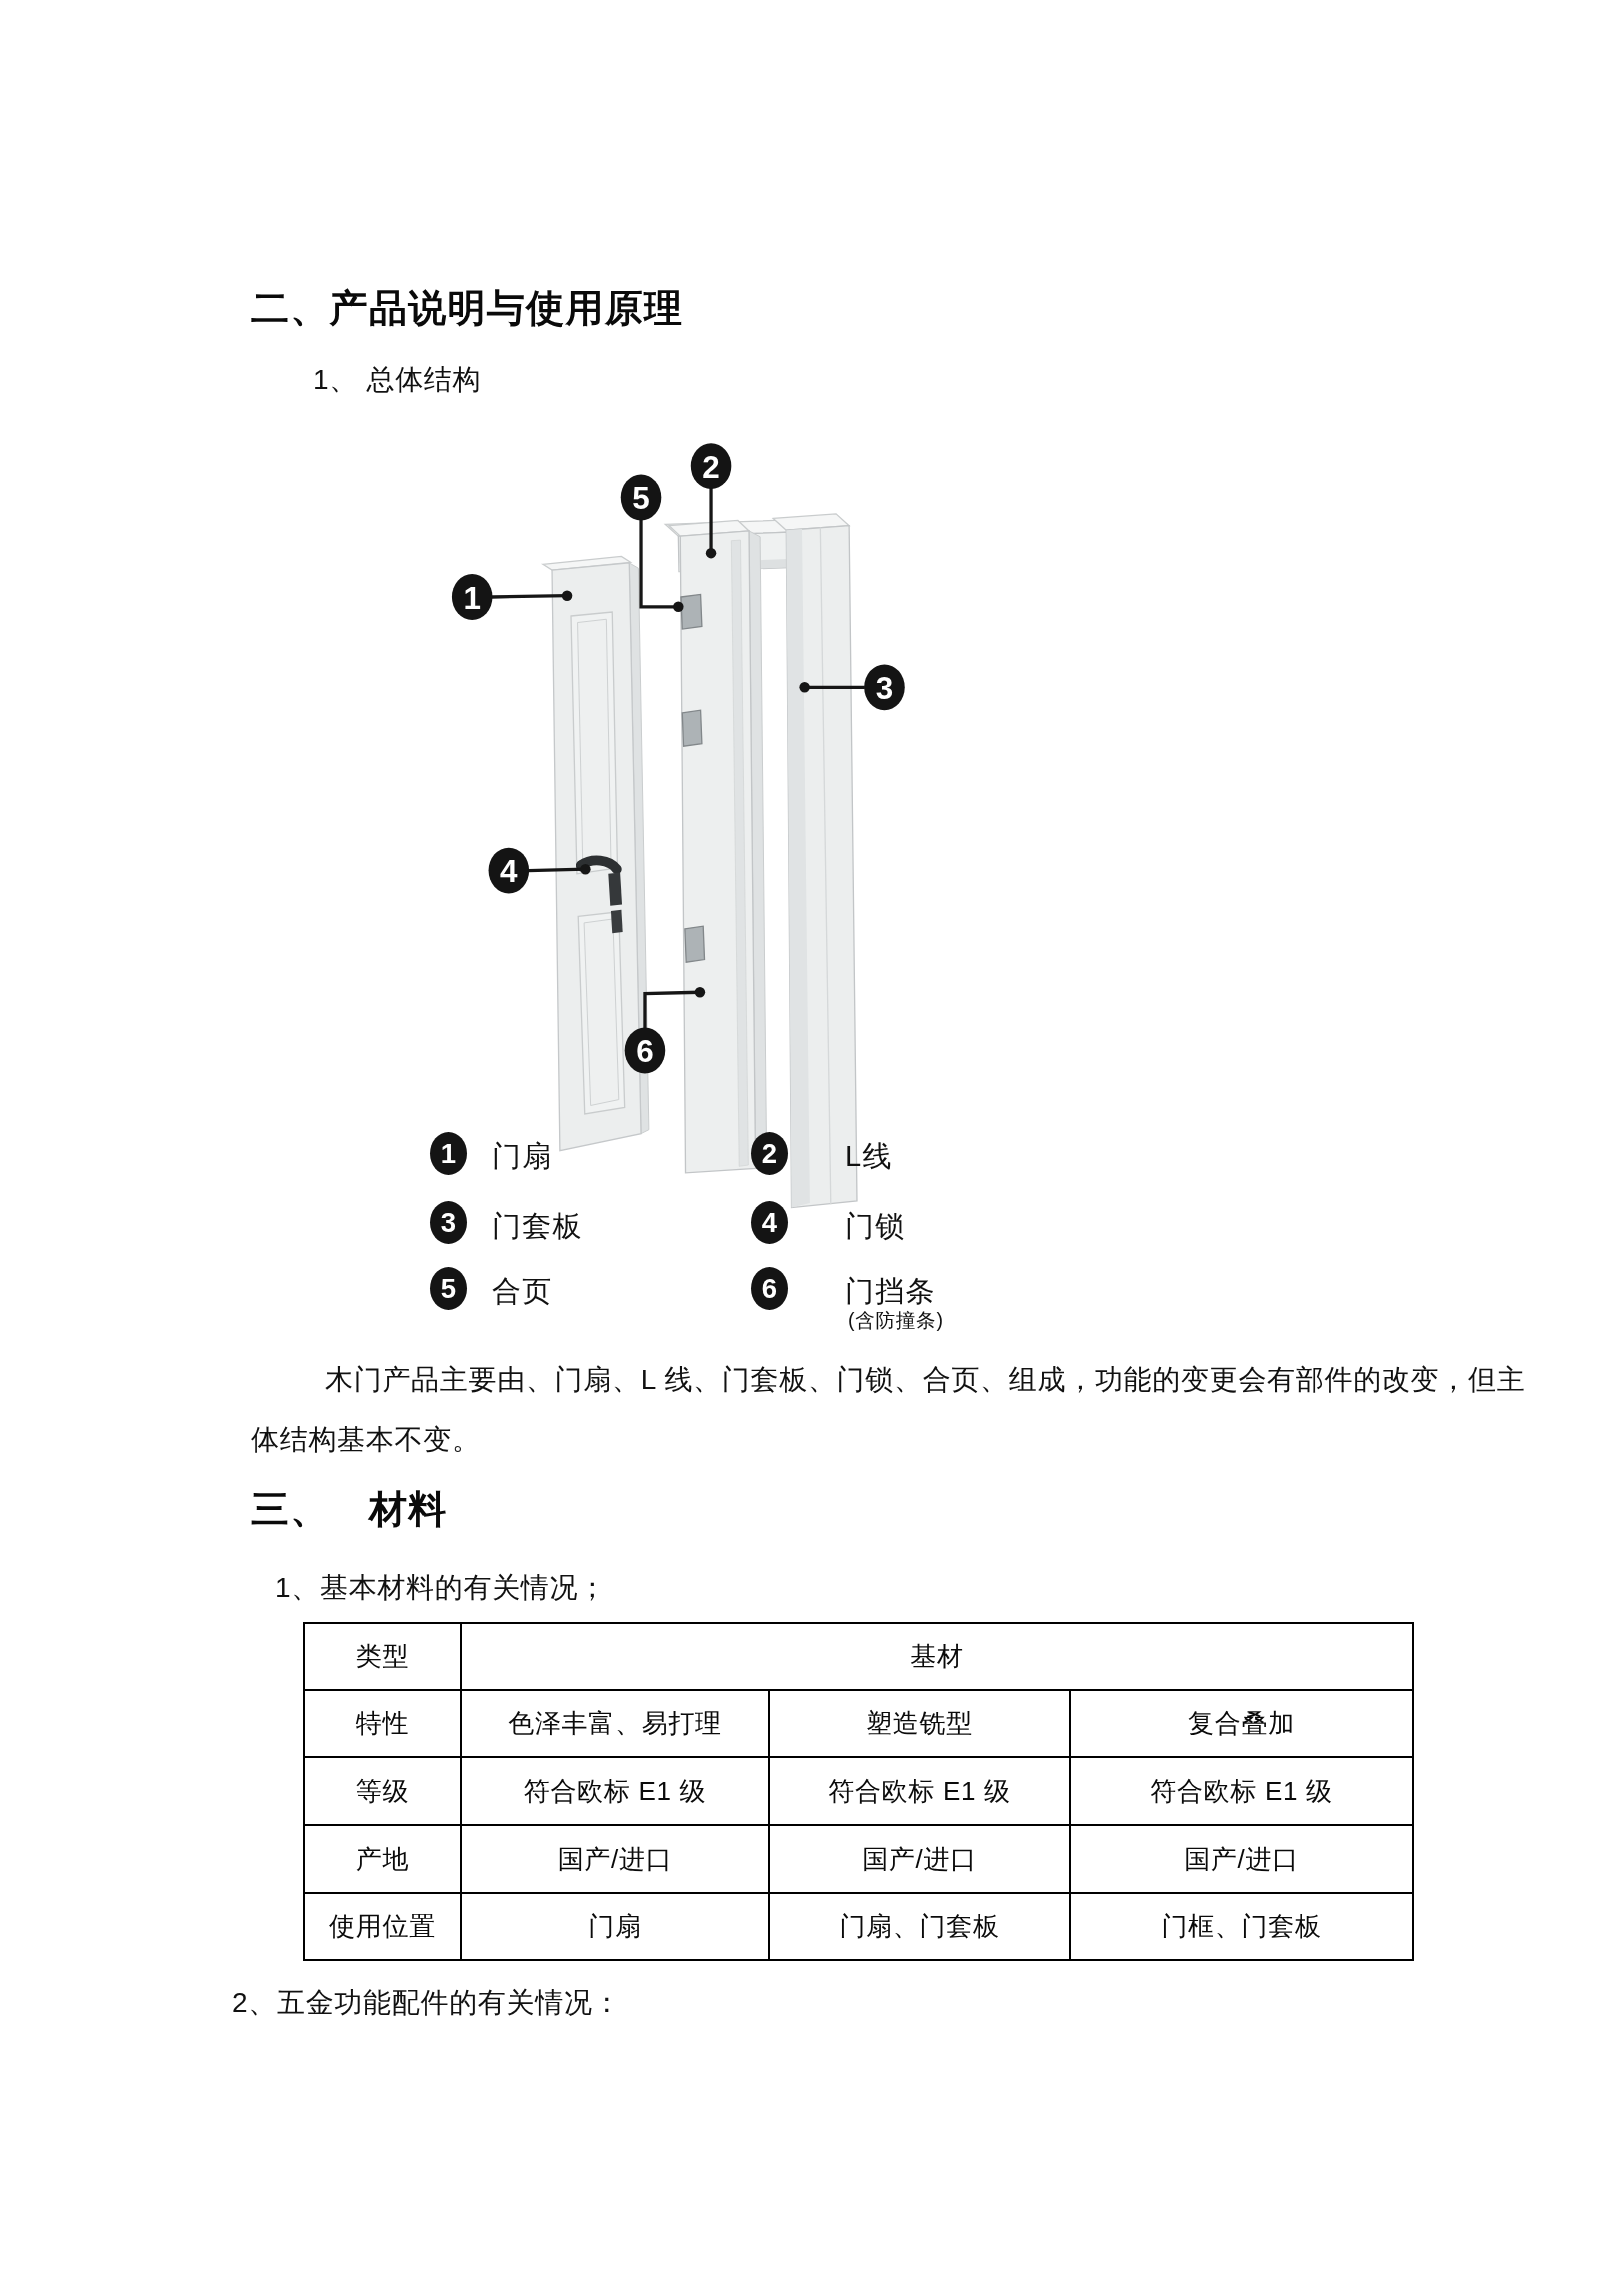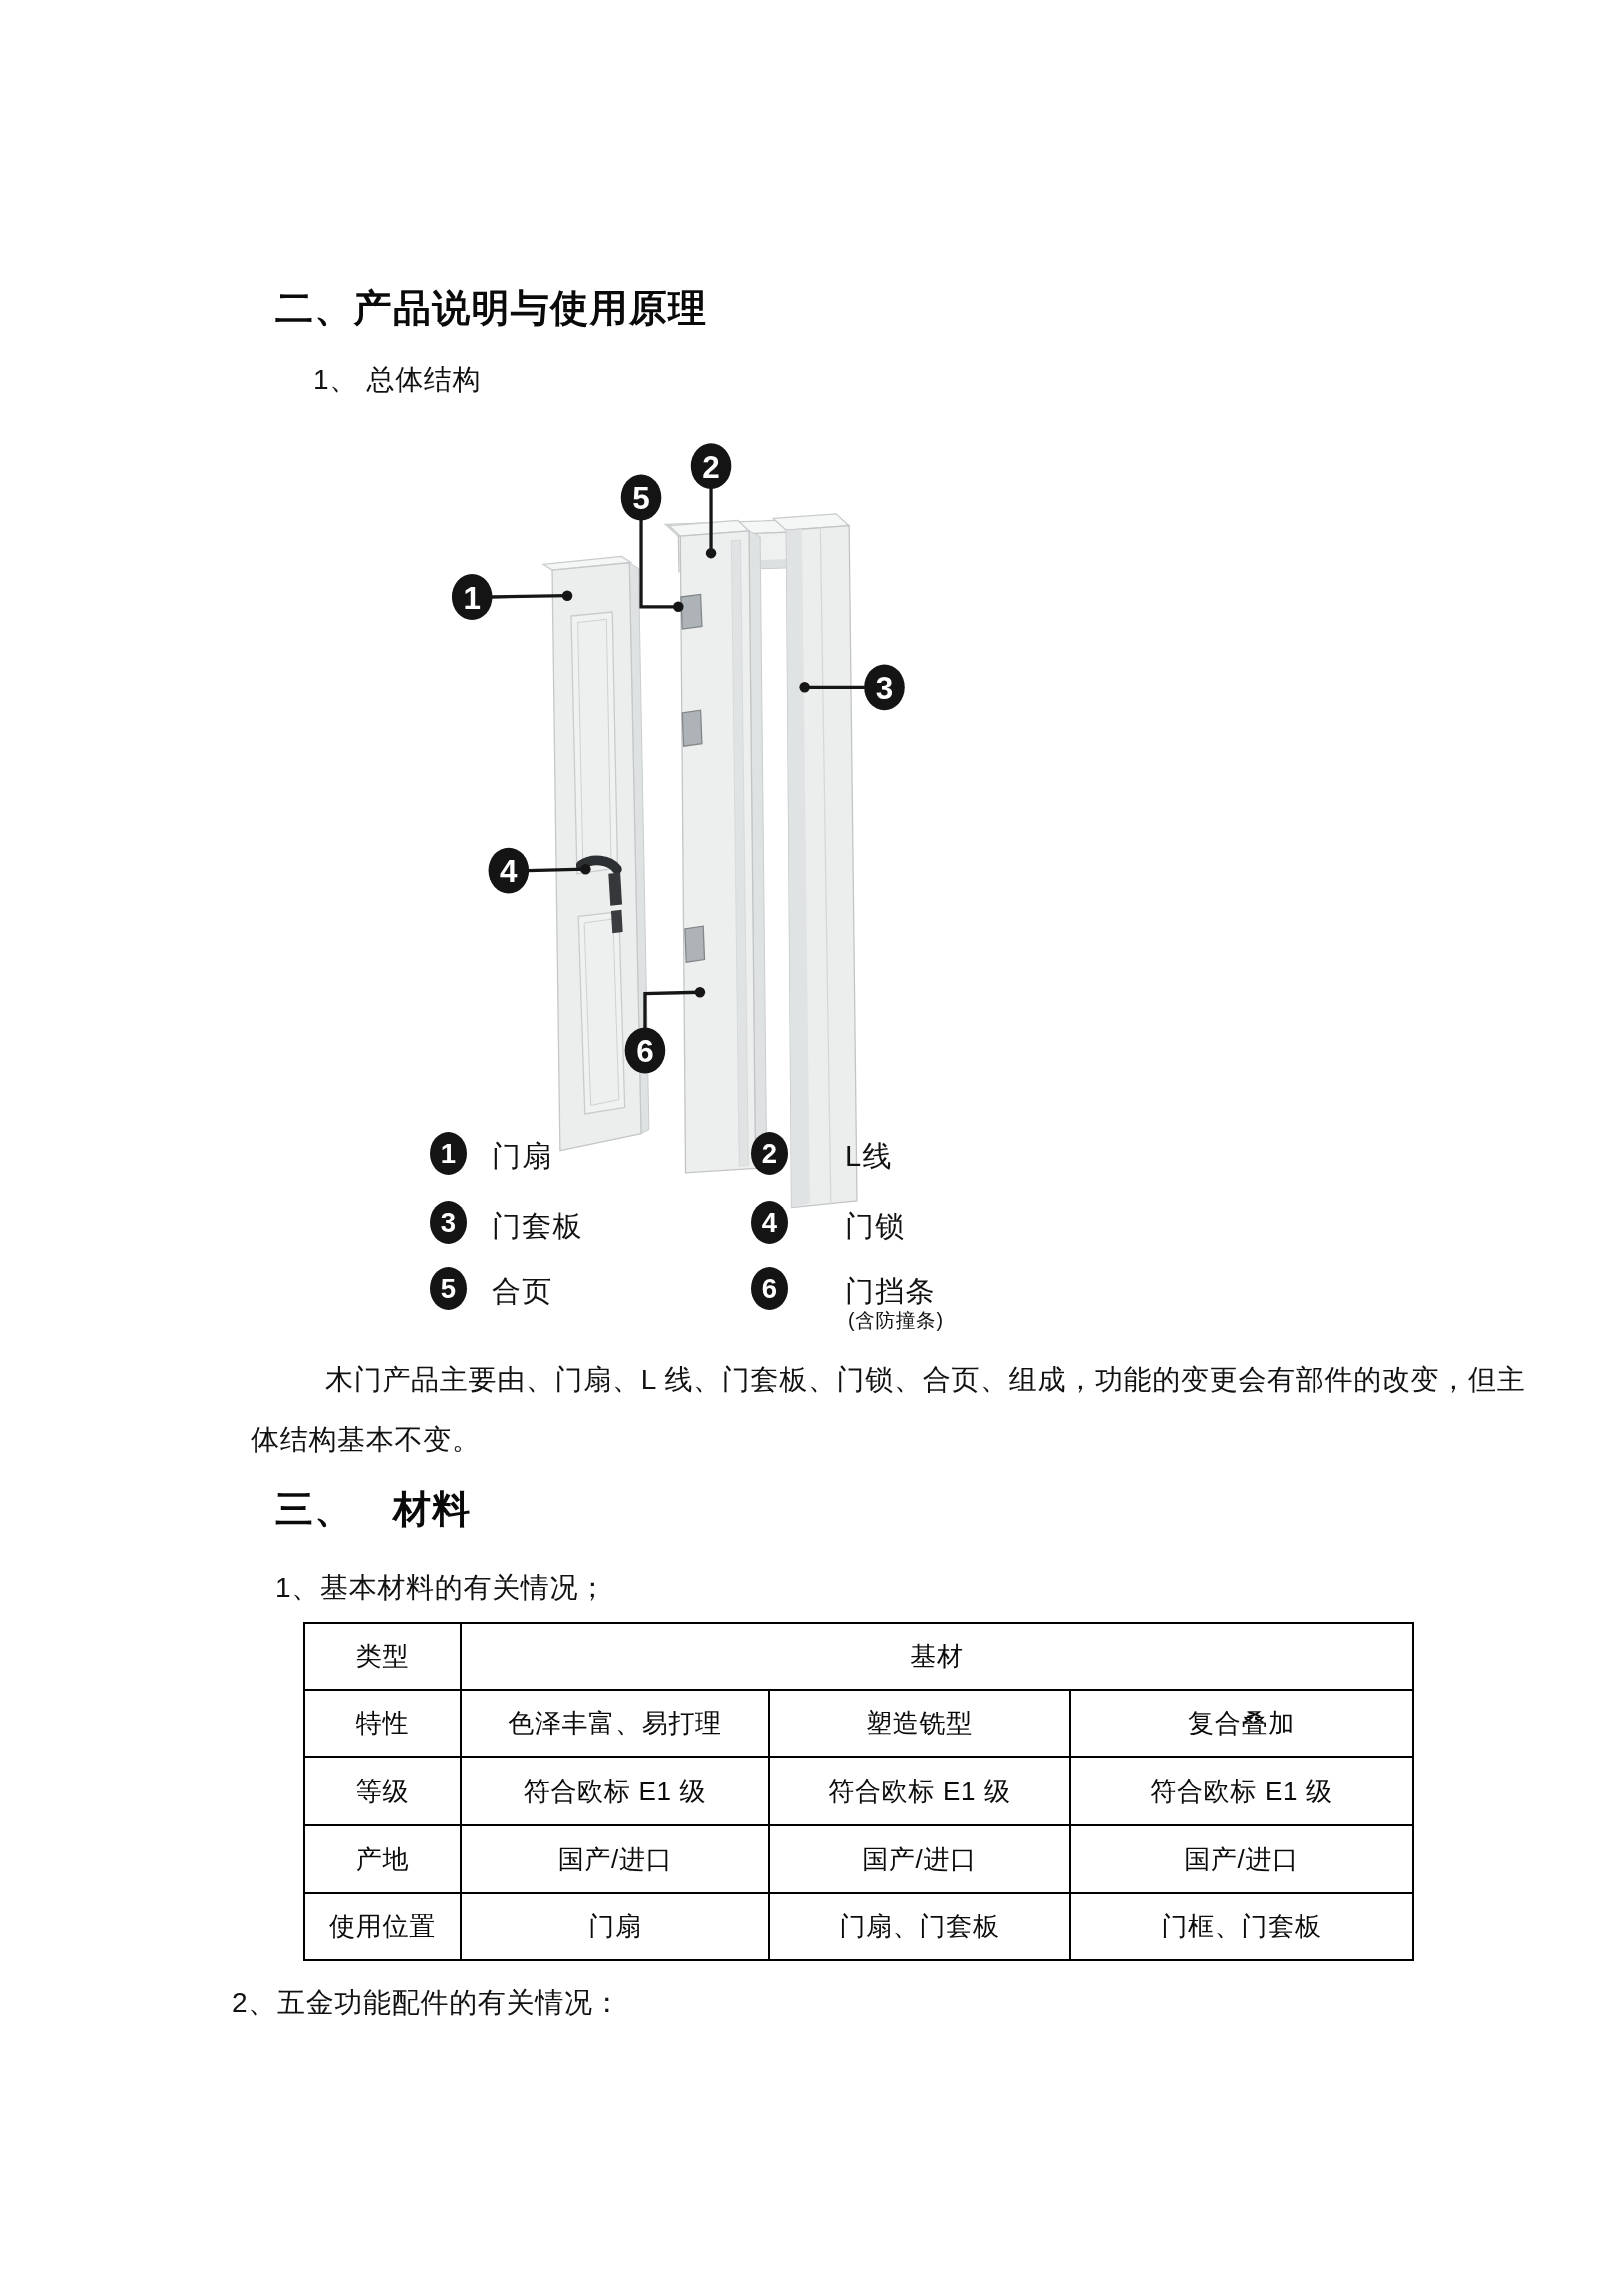--- a/index.html
+++ b/index.html
@@ -1,20 +1,20 @@
 <!DOCTYPE html>
 <html style="font-size:10.5px"><head>
 <meta charset="utf-8">
 <style>
   html,body{margin:0;padding:0;background:#ffffff;}
   .page{position:relative;width:1623px;height:2295px;background:#ffffff;overflow:hidden;
         font-family:"Liberation Sans","DejaVu Sans",sans-serif;color:#111111;}
   .abs{position:absolute;white-space:pre;}
   .t-body{font-size:28px;letter-spacing:0.7px;color:#111;}
-  .t-head{font-size:38px;font-weight:700;letter-spacing:1.3px;color:#0a0a0a;margin-left:24px;}
+  .t-head{font-size:38px;font-weight:700;letter-spacing:1.3px;color:#0a0a0a;}
   .svc{left:275px;top:211px;}
   .h2{left:251px;top:283px;}
   .it1{left:313px;top:361px;}
   .p1{left:325px;top:1361px;}
   .p2{left:251px;top:1421px;}
   .h3{left:251px;top:1484px;}
   .it2{left:275px;top:1569px;}
   .it3{left:232px;top:1984px;}
   .it4{left:300px;top:2046px;}
 

